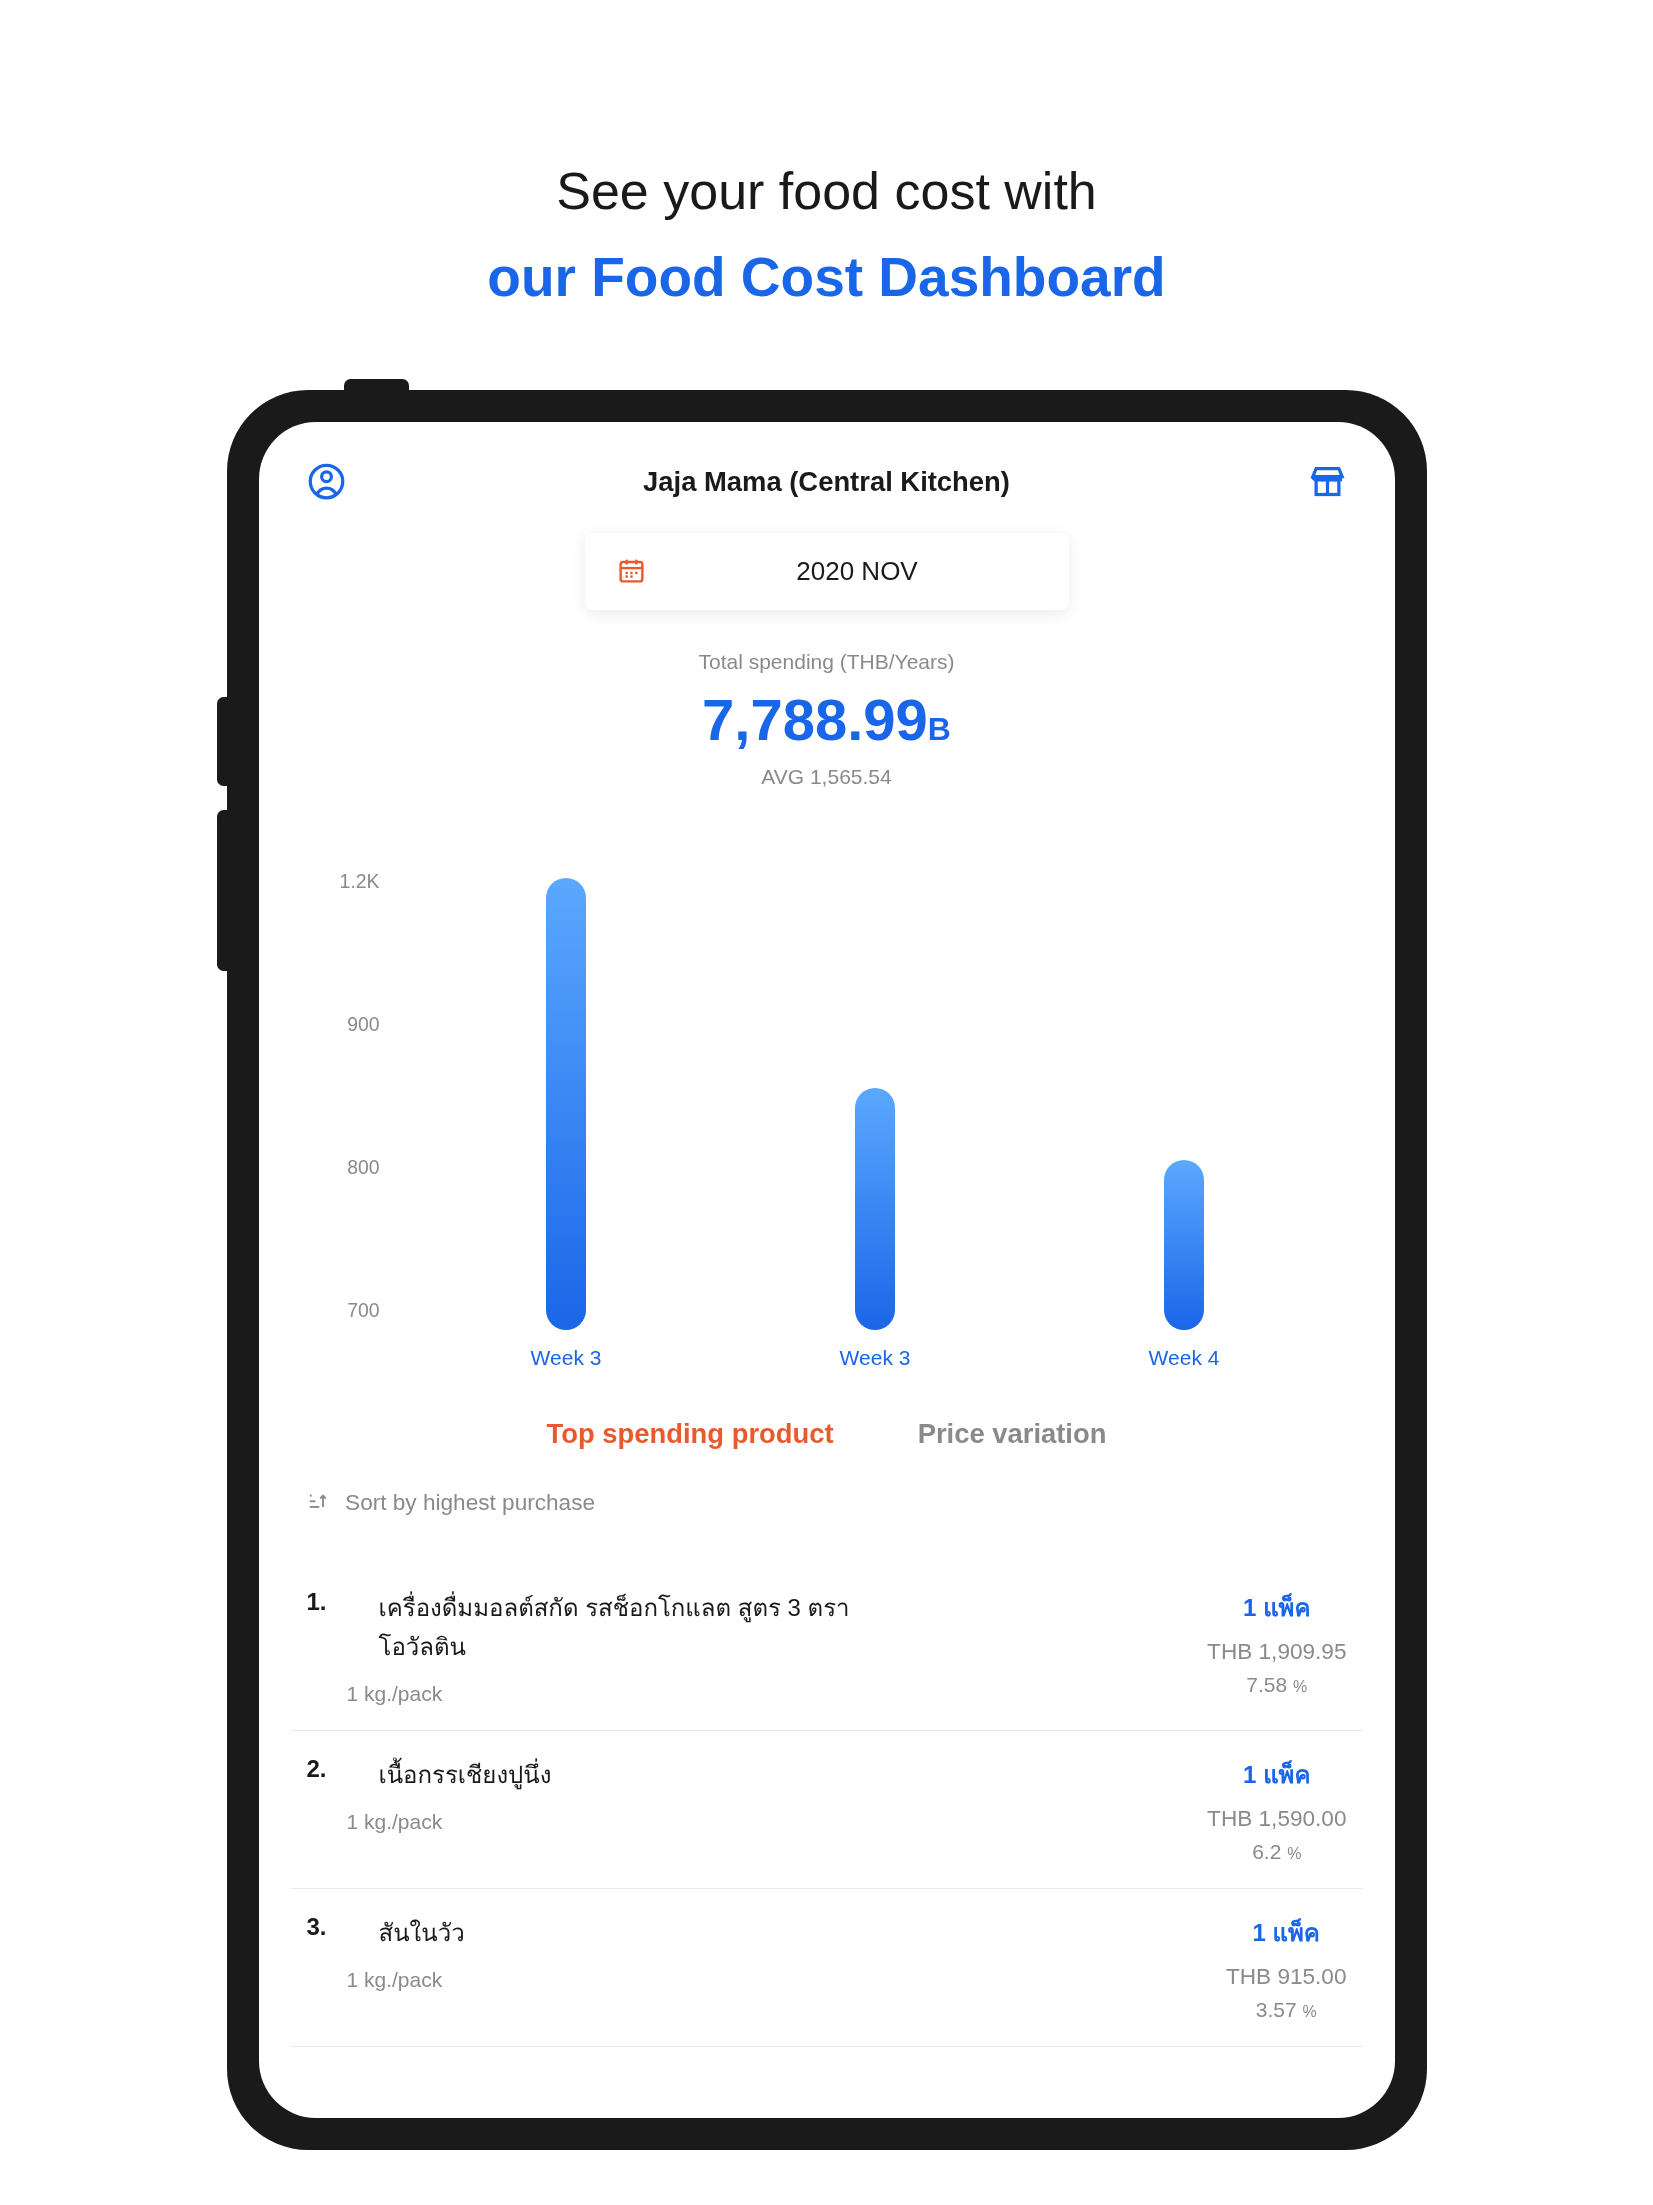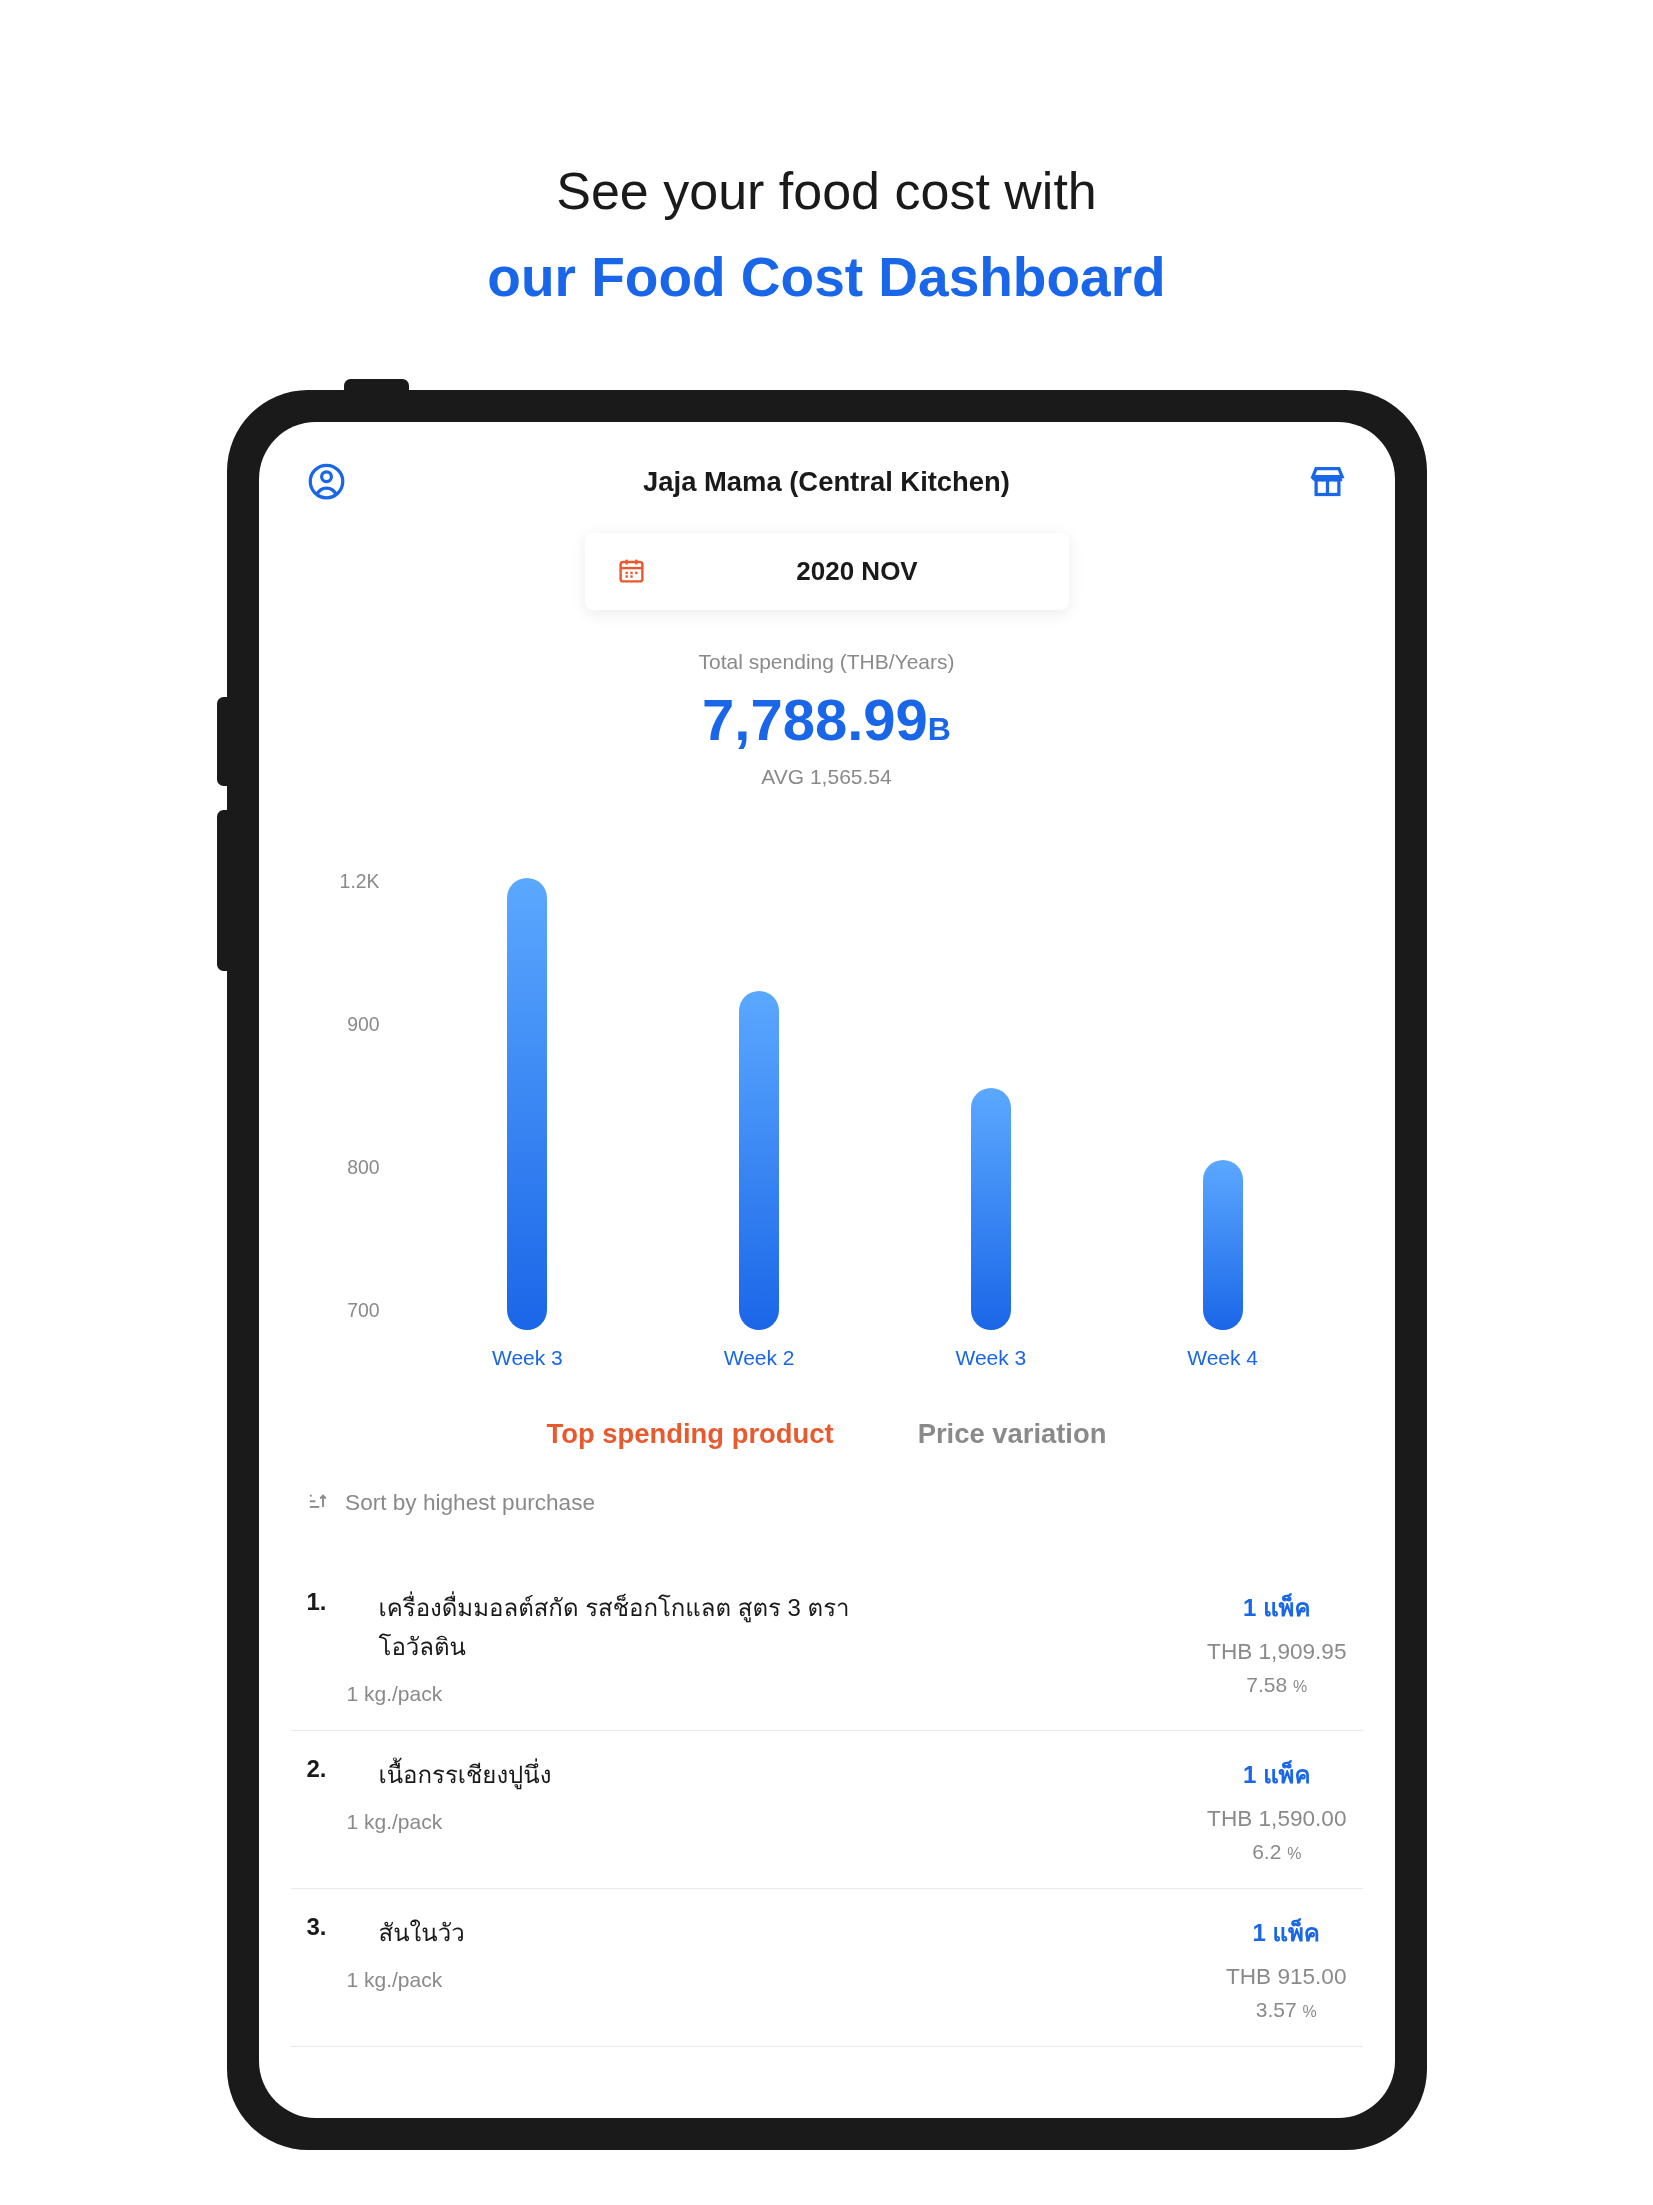--- a/index.html
+++ b/index.html
@@ -100,21 +100,21 @@
       background: #ffffff;
       border-radius: 8px;
       box-shadow: 0 3.2px 16px rgba(0,0,0,0.08);
       gap: 32px;
     }
     .calendar-icon {
       color: #e85a2e;
     }
     .date-label {
       font-size: 26px;
-      font-weight: 700;
+      font-weight: 400;
       color: #1a1a1a;
       flex: 1;
       text-align: center;
     }
     .spending-section {
       text-align: center;
       margin-top: 40px;
     }
     .spending-label {
       font-size: 21px;
@@ -323,24 +323,20 @@
         <div class="y-tick">900</div>
         <div class="y-tick">800</div>
         <div class="y-tick">700</div>
       </div>
       <div class="bars-area">
         <div class="bar-group">
           <div class="bar" style="height:452px"></div>
           <div class="bar-label">Week 3</div>
         </div>
         <div class="bar-group">
-          <div class="bar" style="height:339px"></div>
-          <div class="bar-label">Week 2</div>
-        </div>
-        <div class="bar-group">
           <div class="bar" style="height:242px"></div>
           <div class="bar-label">Week 3</div>
         </div>
         <div class="bar-group">
           <div class="bar" style="height:170px"></div>
           <div class="bar-label">Week 4</div>
         </div>
       </div>
     </div>
 

